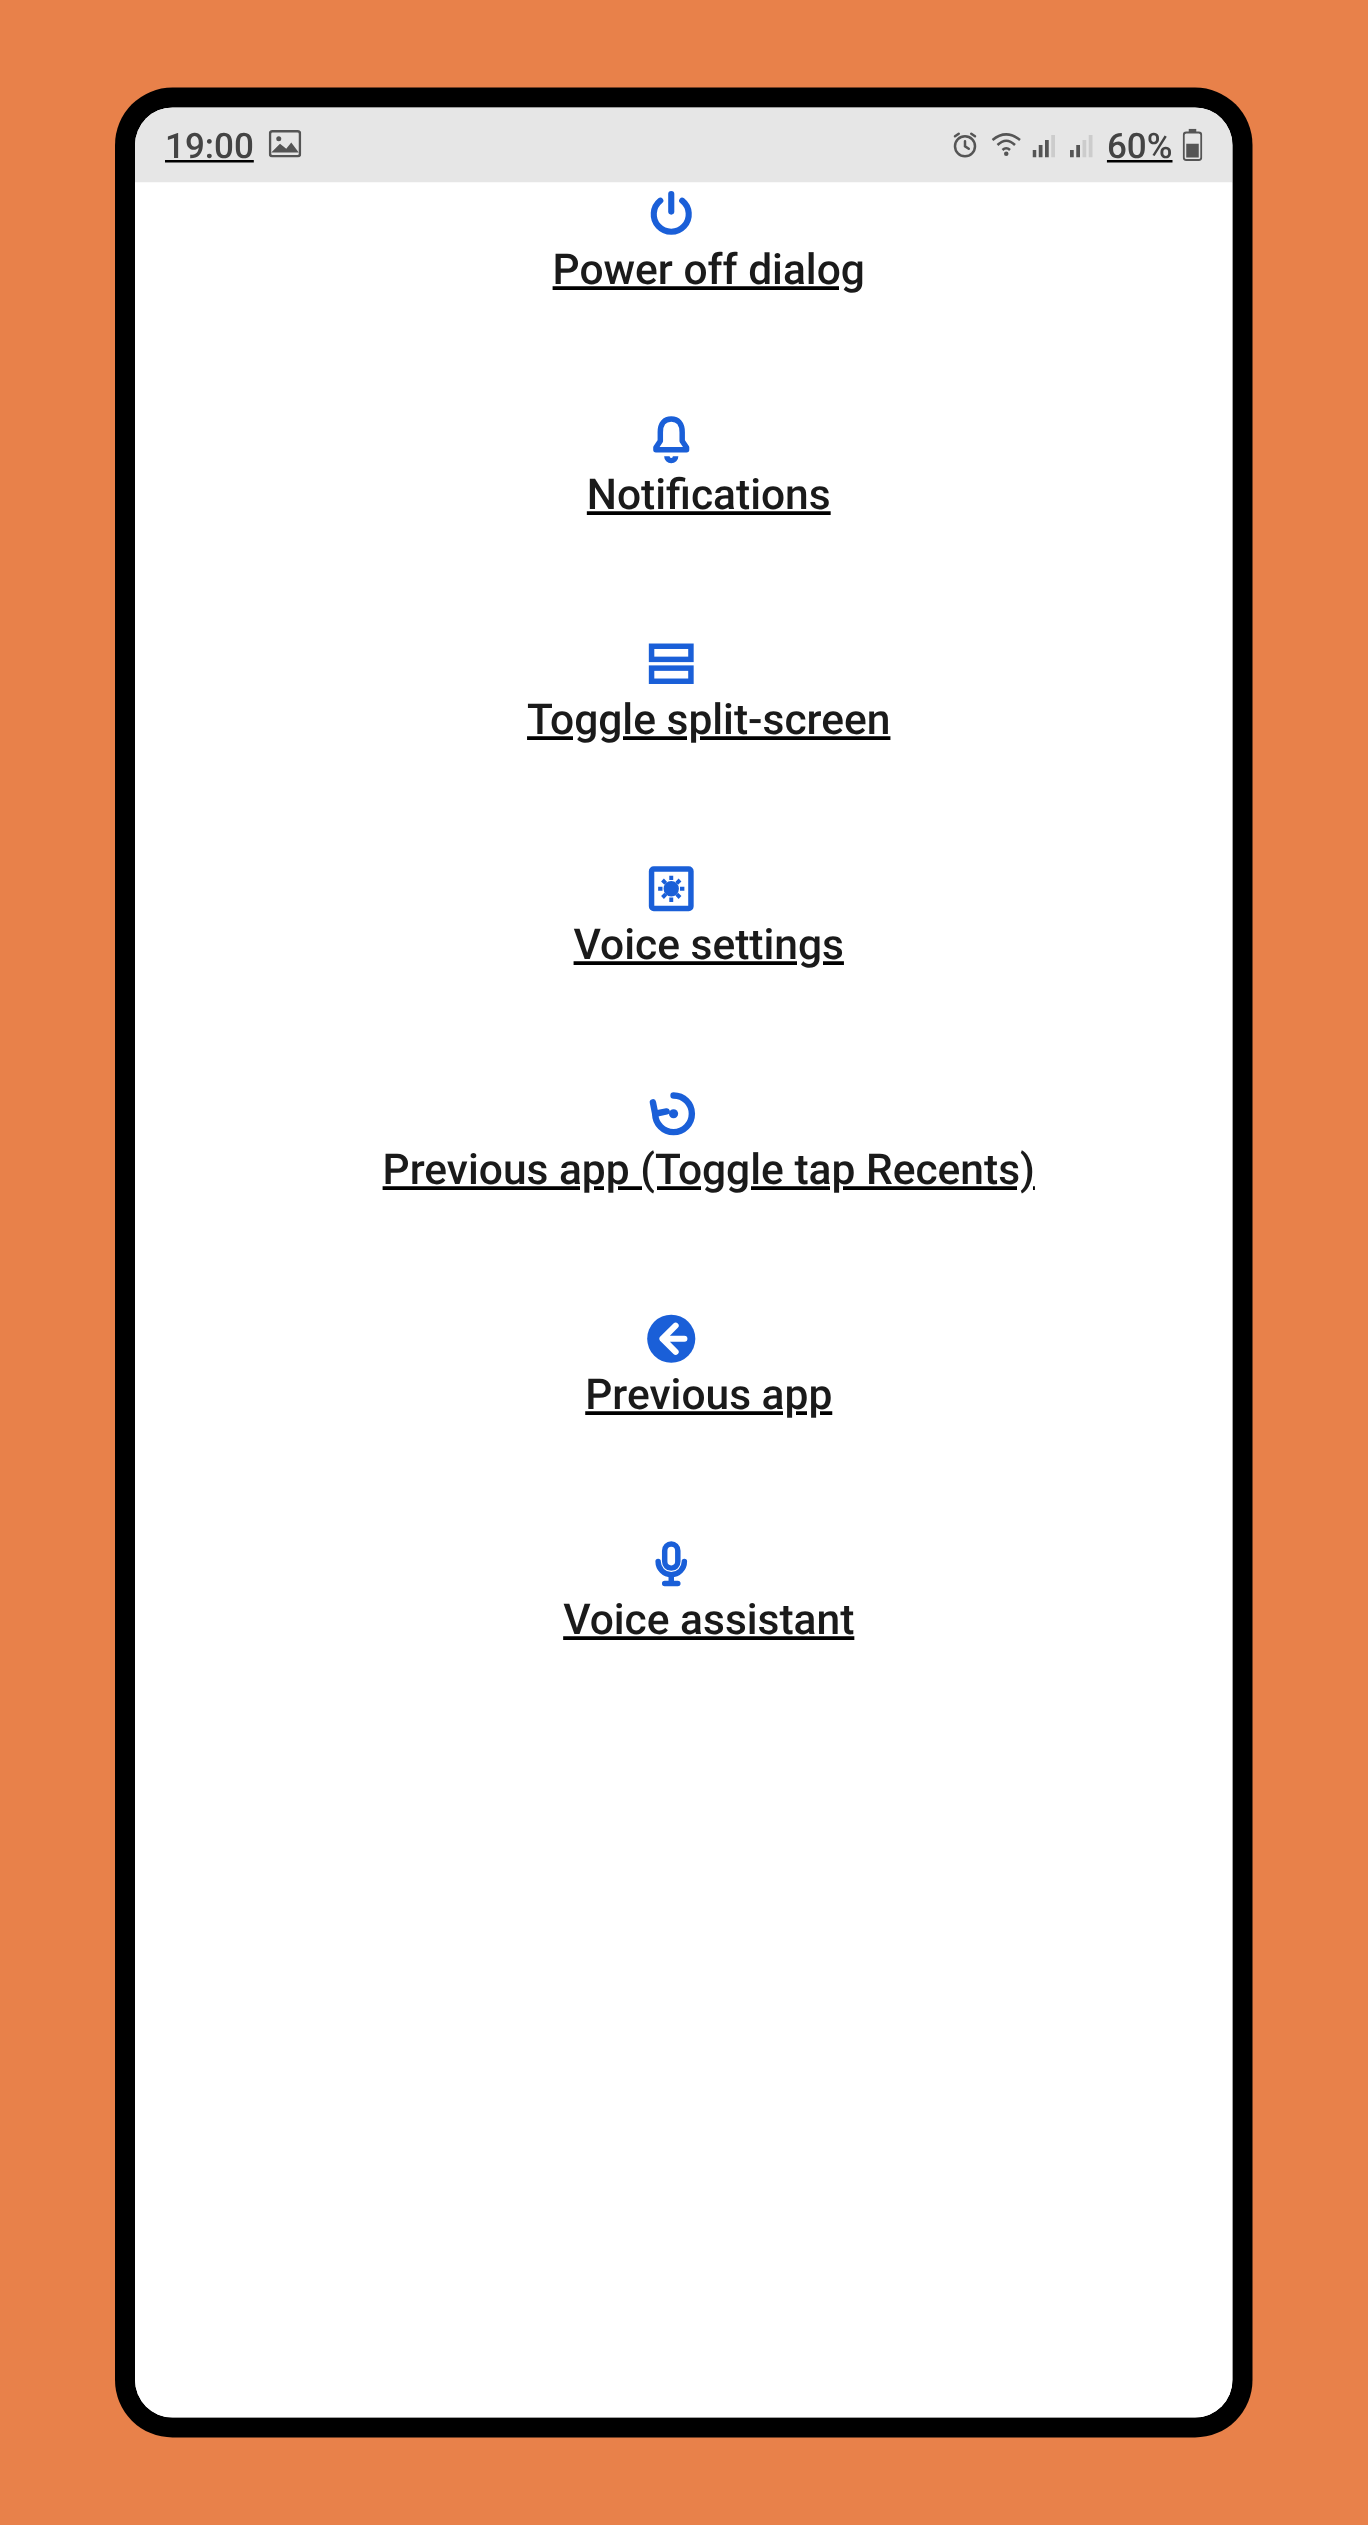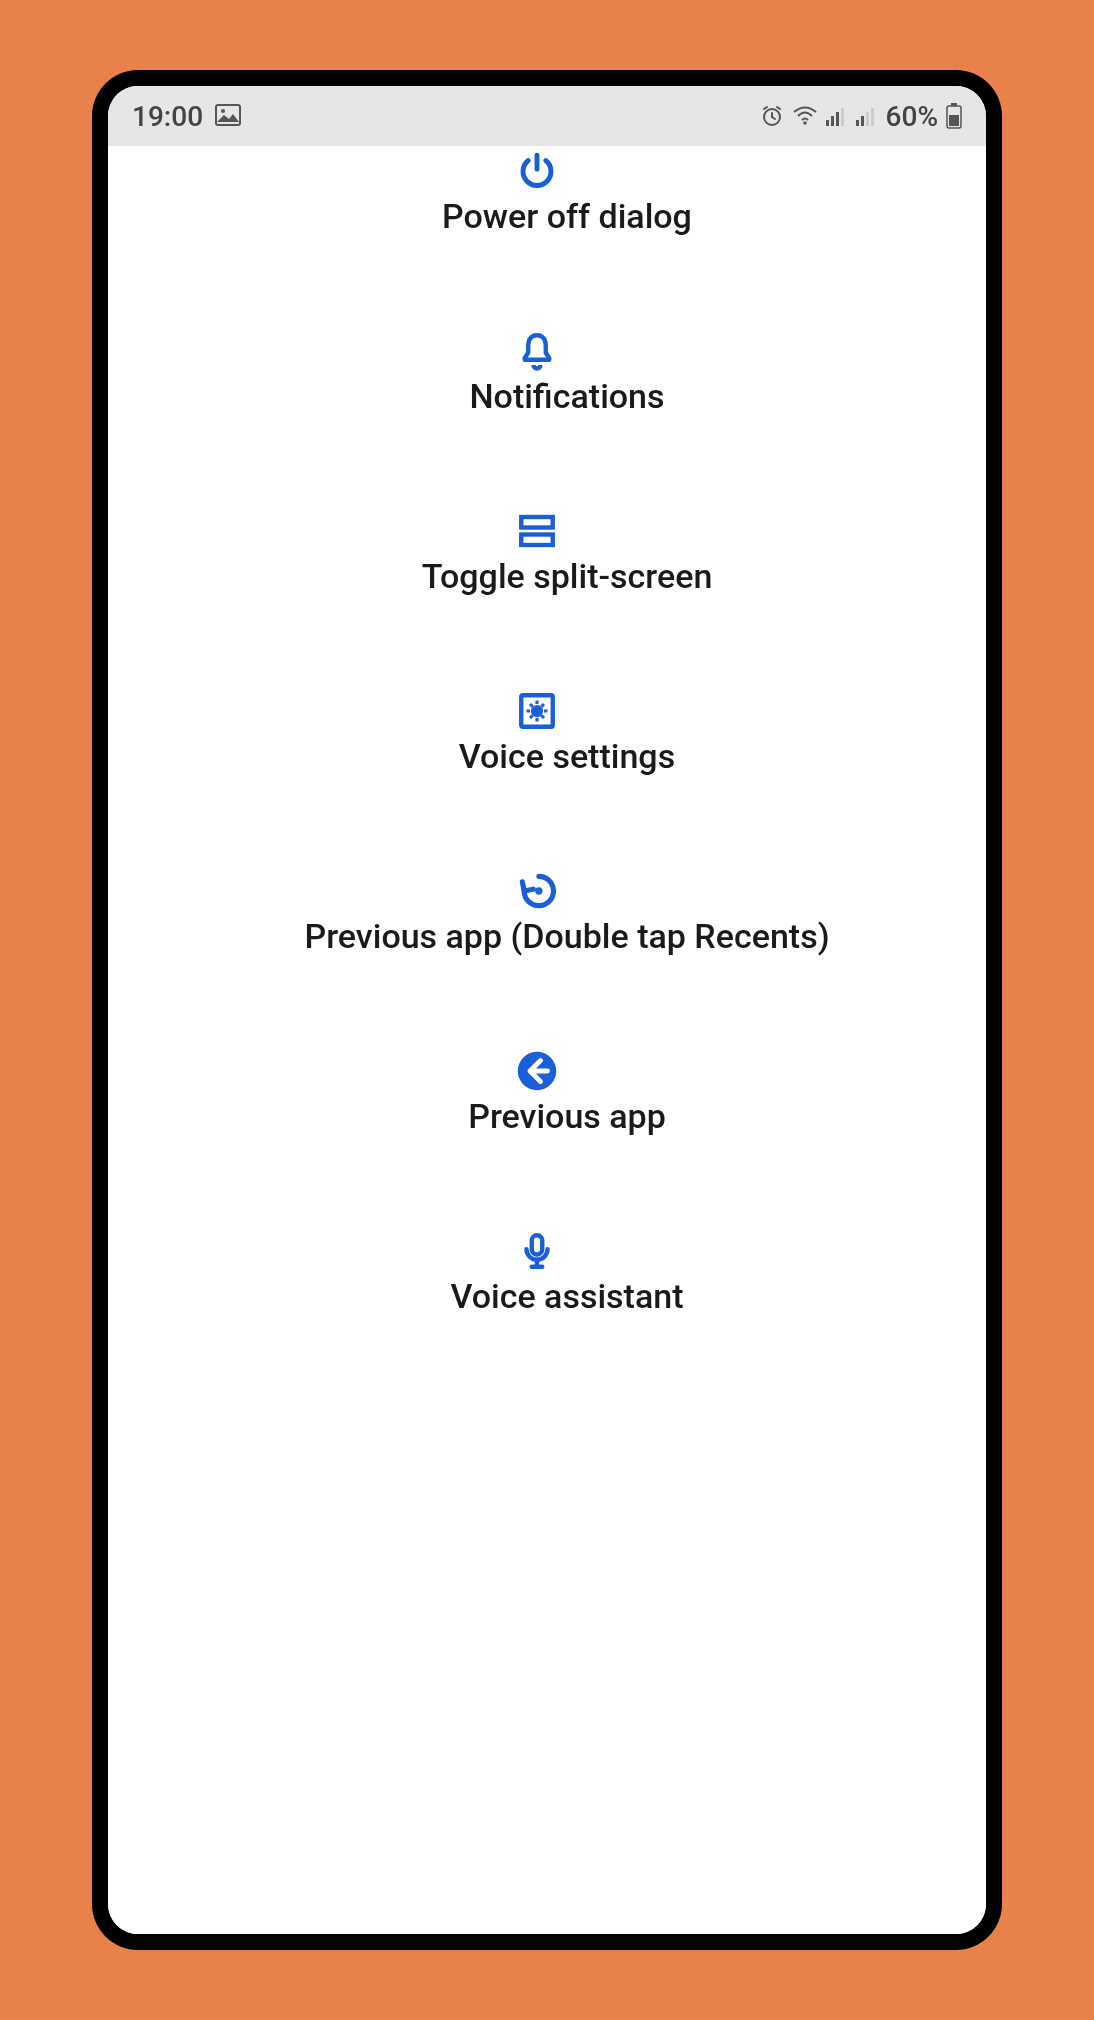--- a/index.html
+++ b/index.html
@@ -12,20 +12,21 @@
     display: flex;
     align-items: center;
     justify-content: center;
   }
   .phone {
     width: 910px;
     height: 1880px;
     background: #000;
     border-radius: 46px;
     padding: 16px;
+    text-decoration: underline;
   }
   .screen {
     width: 100%;
     height: 100%;
     background: #fff;
     border-radius: 30px;
     overflow: hidden;
     display: flex;
     flex-direction: column;
   }
@@ -183,21 +184,21 @@
       </div>
 
       <div class="menu-item">
         <span class="menu-icon">
           <svg width="44" height="44" viewBox="0 0 24 24">
               <path d="M13 4 A8 8 0 1 1 5 12" fill="none" stroke="#1a5fd8" stroke-width="2.8" stroke-linecap="round"></path>
               <path d="M4 7 L5 12 L10 11" fill="none" stroke="#1a5fd8" stroke-width="2.8" stroke-linecap="round" stroke-linejoin="round"></path>
               <circle cx="13" cy="12" r="2" fill="#1a5fd8"></circle>
             </svg>
         </span>
-        <span class="menu-label">Previous app (Double tap Recents)</span>
+        <span class="menu-label">Previous app (Toggle tap Recents)</span>
       </div>
 
       <div class="menu-item">
         <span class="menu-icon">
           <svg width="42" height="42" viewBox="0 0 24 24">
               <circle cx="12" cy="12" r="11" fill="#1a5fd8"></circle>
               <path d="M14 6 L8 12 L14 18 M8 12 H18" stroke="#fff" stroke-width="2.8" fill="none" stroke-linecap="round" stroke-linejoin="round"></path>
             </svg>
         </span>
         <span class="menu-label">Previous app</span>

